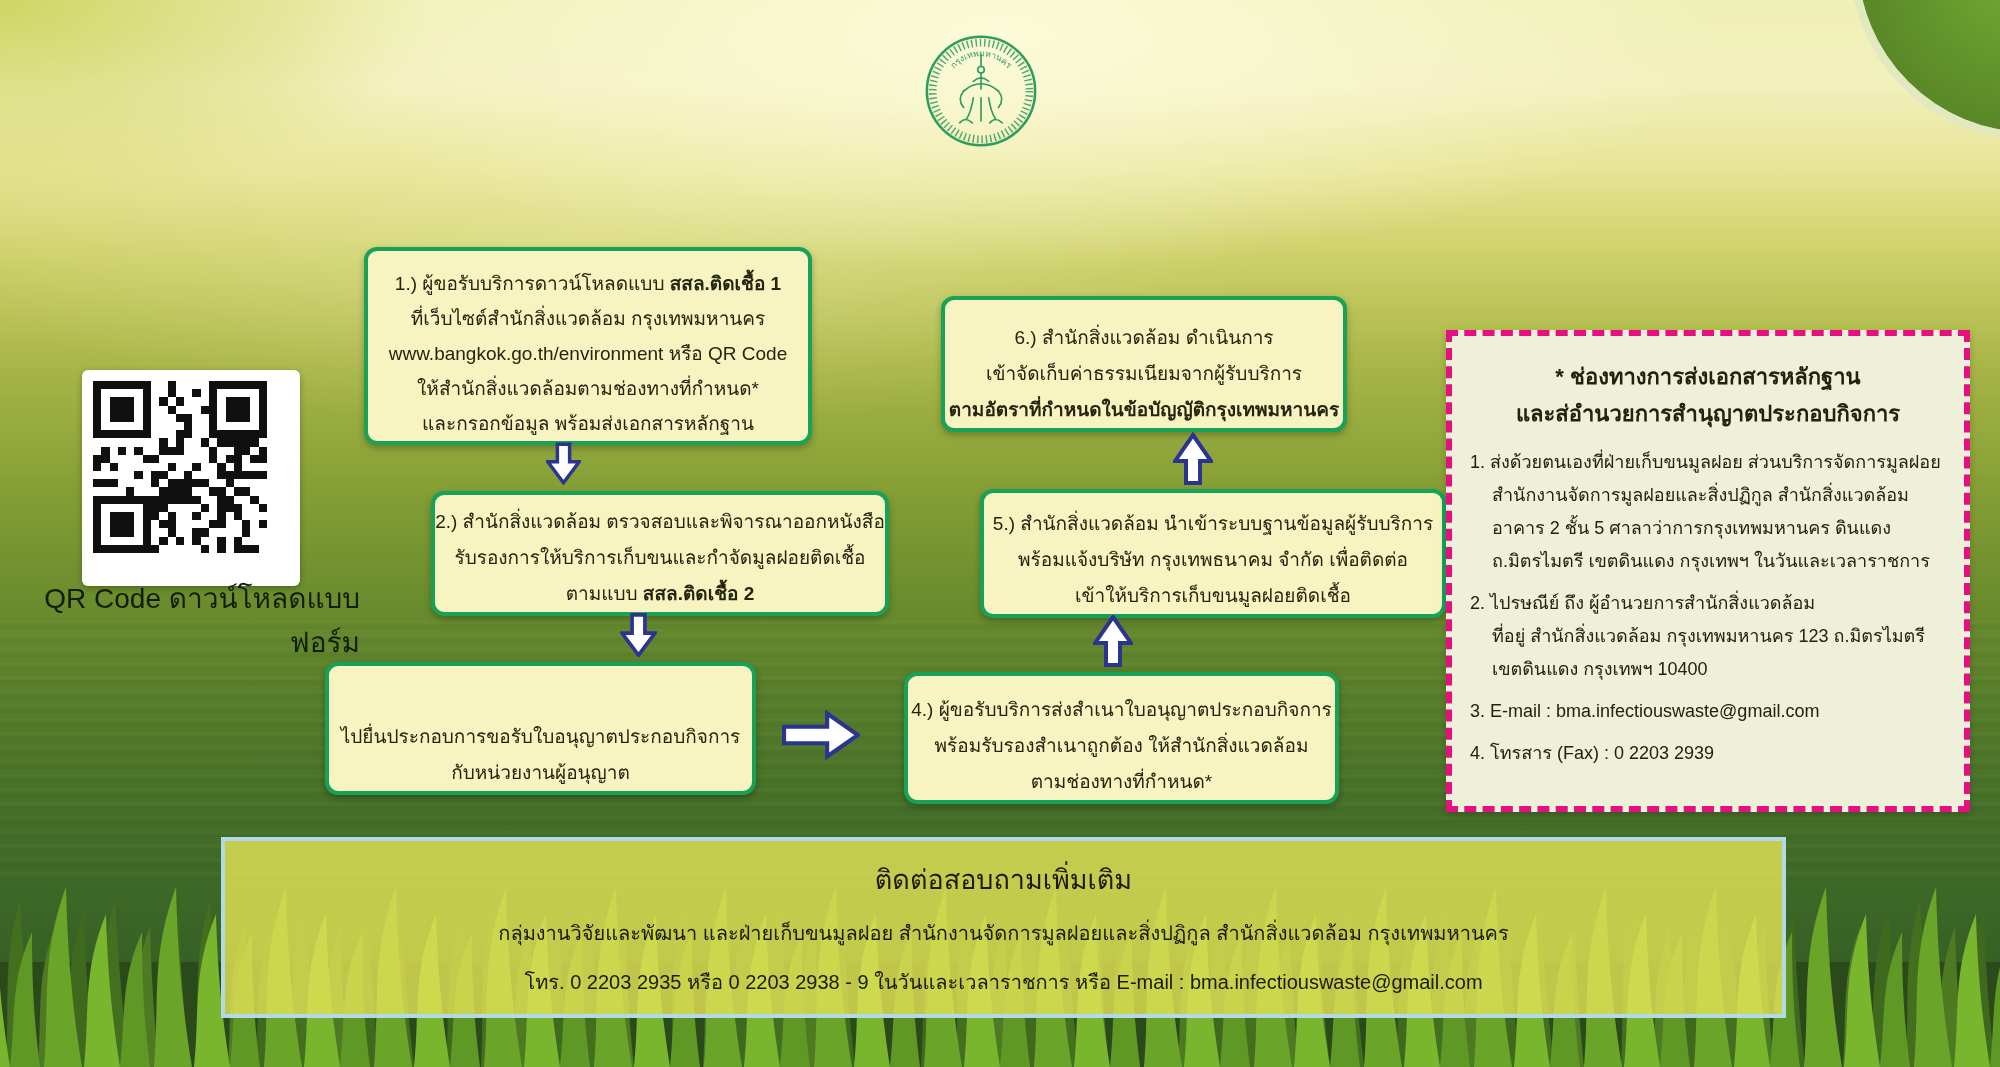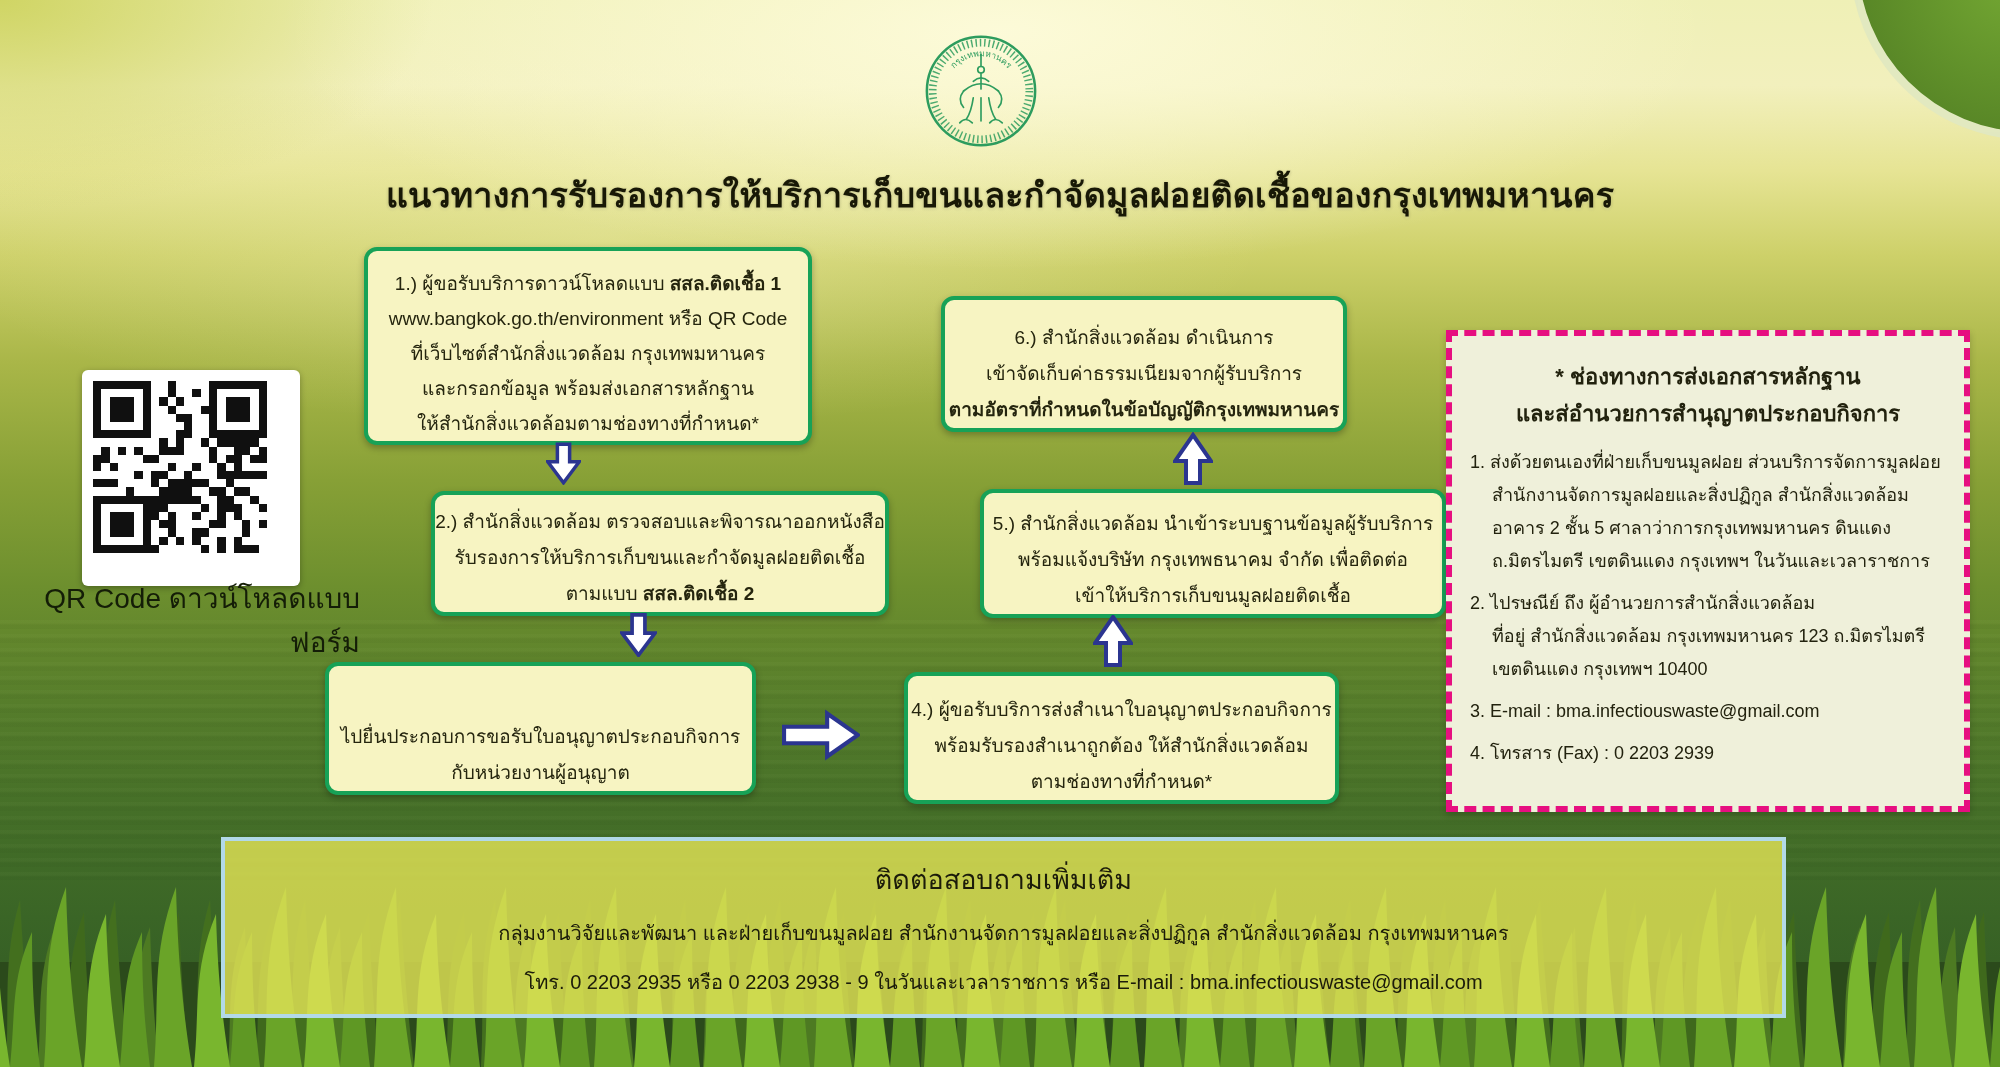--- a/index.html
+++ b/index.html
@@ -101,21 +101,20 @@
         <path d="M78 60 q7 9 0 17"></path>
         <path d="M52 67 q-2 14 -7 22"></path>
         <path d="M60 67 v24"></path>
         <path d="M68 67 q2 14 7 22"></path>
         <path d="M38 93 q6 -7 13 0"></path>
         <path d="M69 93 q6 -7 13 0"></path>
       </g>
     </svg>
   </div>
 
-  <div class="title">แนวทางการรับรองการให้บริการเก็บขนและกำจัดมูลฝอยติดเชื้อของกรุงเทพมหานคร</div>
 
   <div class="qr-card">
     <div class="qr-grid" id="qr">
         <i class="d"></i>
         <i class="d"></i>
         <i class="d"></i>
         <i class="d"></i>
         <i class="d"></i>
         <i class="d"></i>
         <i class="d"></i>
@@ -552,24 +551,24 @@
         <i class="d"></i>
         <i class="d"></i>
         <i class="d"></i>
         <i></i>
       </div>
   </div>
   <div class="qr-label">QR Code ดาวน์โหลดแบบฟอร์ม</div>
 
   <div class="fbox" style="left:364px;top:247px;width:440px;height:190px;line-height:35px">
     <div class="ln"><span>1.) ผู้ขอรับบริการดาวน์โหลดแบบ </span><b>สสล.ติดเชื้อ 1</b></div>
+    <div class="ln">ที่เว็บไซต์สำนักสิ่งแวดล้อม กรุงเทพมหานคร</div>
     <div class="ln">www.bangkok.go.th/environment หรือ QR Code</div>
-    <div class="ln">ที่เว็บไซต์สำนักสิ่งแวดล้อม กรุงเทพมหานคร</div>
+    <div class="ln">ให้สำนักสิ่งแวดล้อมตามช่องทางที่กำหนด*</div>
     <div class="ln">และกรอกข้อมูล พร้อมส่งเอกสารหลักฐาน</div>
-    <div class="ln">ให้สำนักสิ่งแวดล้อมตามช่องทางที่กำหนด*</div>
   </div>
 
   <div class="fbox" style="left:431px;top:491px;width:450px;height:117px">
     <div class="ln">2.) สำนักสิ่งแวดล้อม ตรวจสอบและพิจารณาออกหนังสือ</div>
     <div class="ln">รับรองการให้บริการเก็บขนและกำจัดมูลฝอยติดเชื้อ</div>
     <div class="ln"><span>ตามแบบ </span><b>สสล.ติดเชื้อ 2</b></div>
   </div>
 
   <div class="fbox" style="left:325px;top:662px;width:423px;height:125px">
     <div class="ln">ไปยื่นประกอบการขอรับใบอนุญาตประกอบกิจการ</div>

